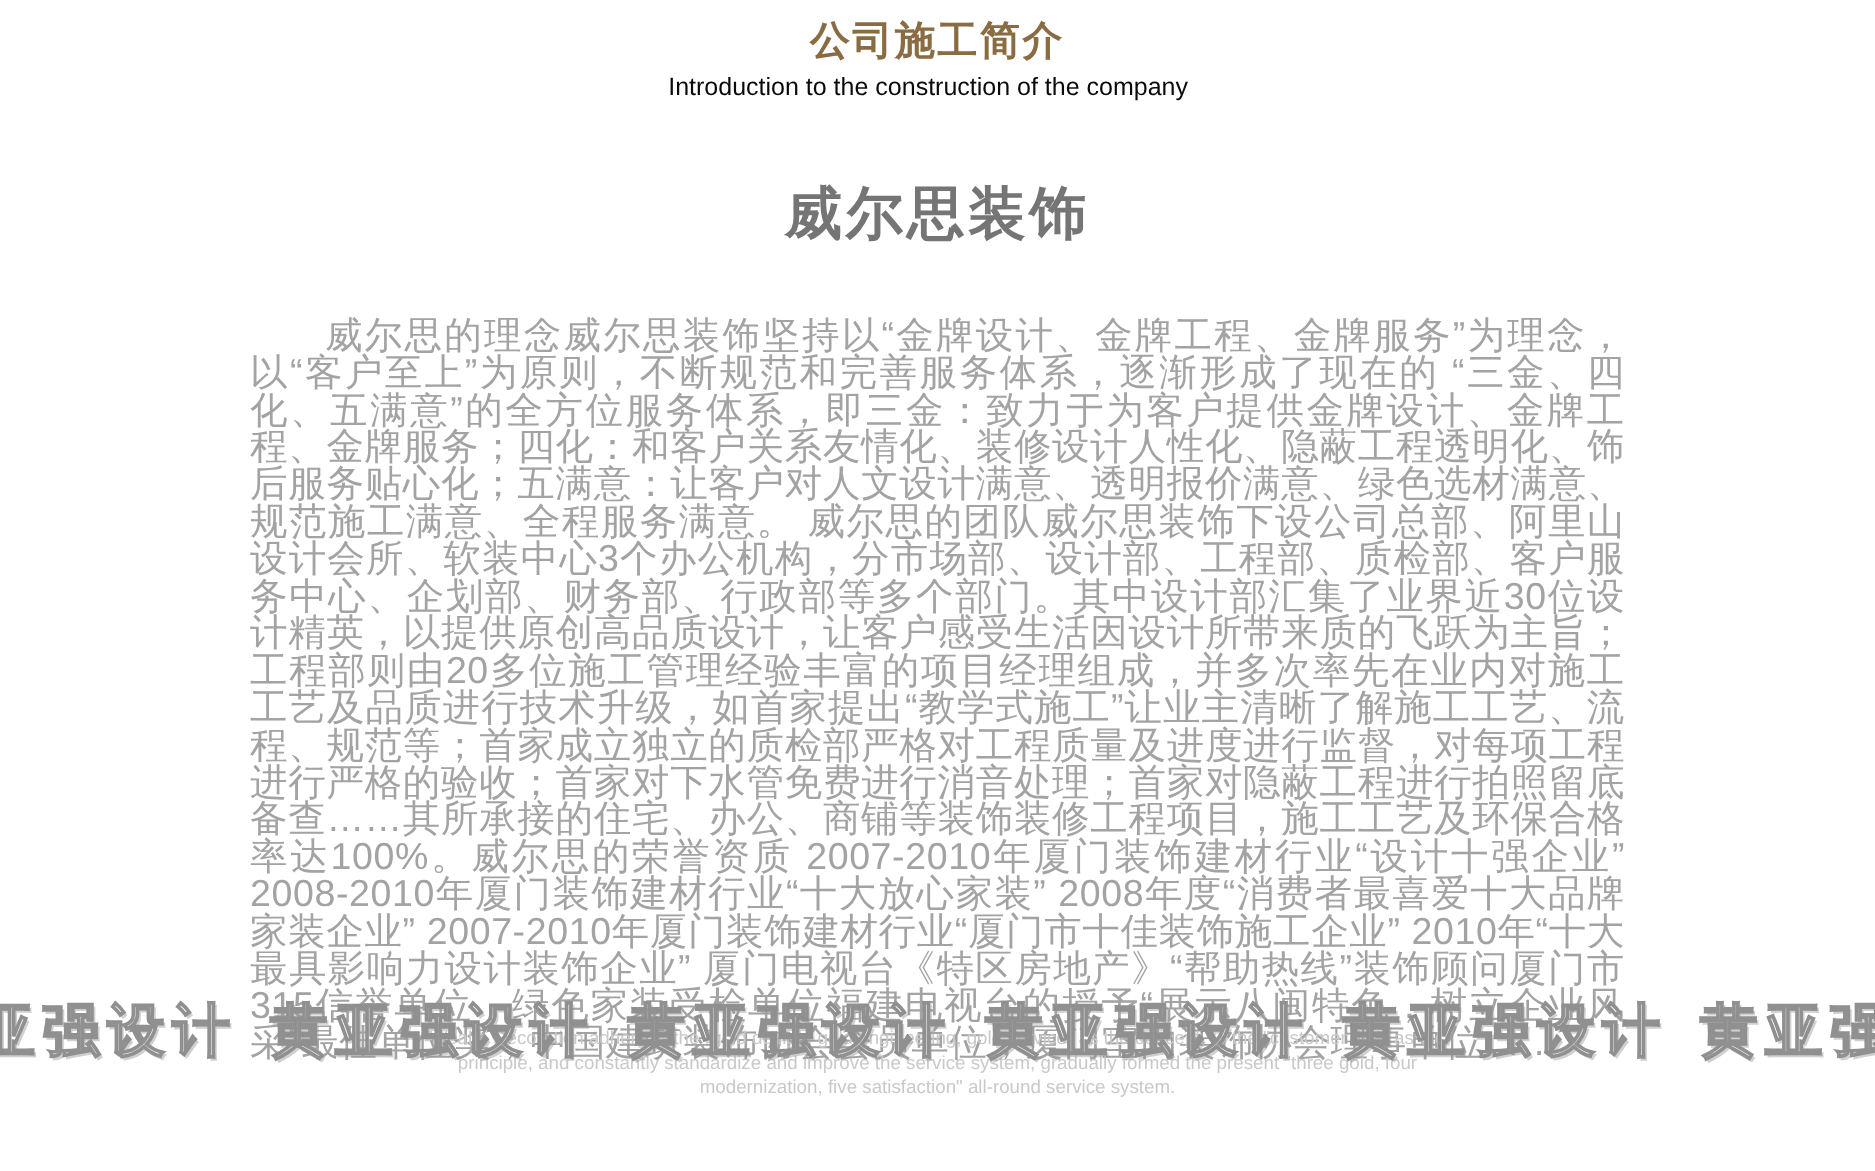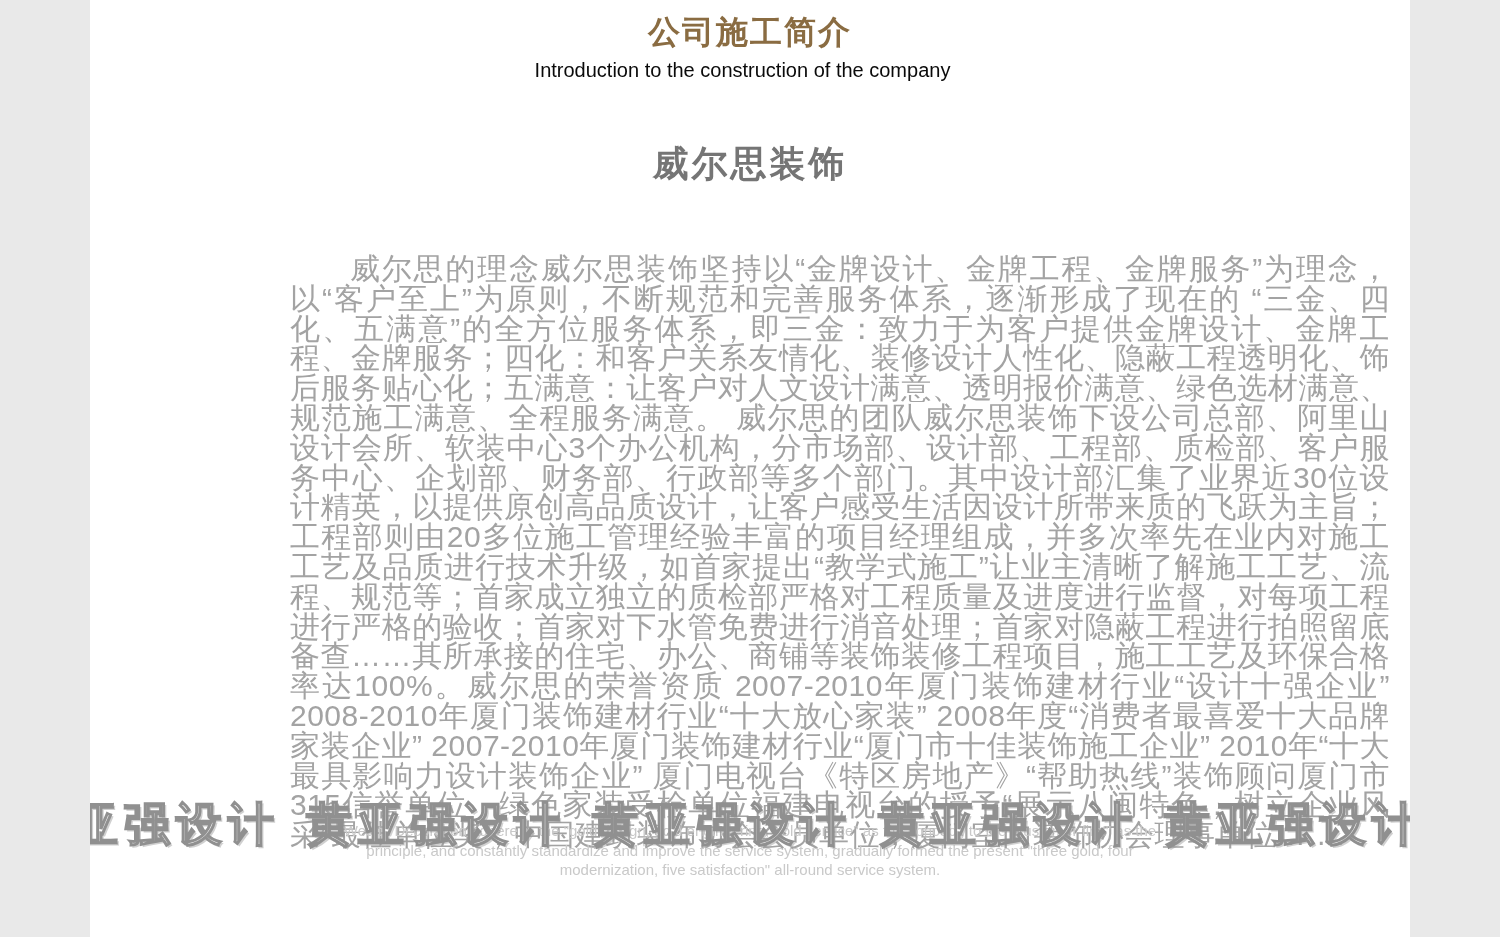--- a/index.html
+++ b/index.html
@@ -9,21 +9,21 @@
     --brand-en:#9b9b9b;
     --body:#a3a3a3;
     --caption:#c9c9c9;
     --watermark-outline:#909090;
     --background:#ffffff;
   }
   *{margin:0;padding:0;box-sizing:border-box;}
   html,body{background:#e9e9e9;}
   .page{
     position:relative;
-    width:1320px;height:937px;
+    width:1500px;height:937px;
     margin:0 auto;
     background:var(--background);
     overflow:hidden;
     font-family:"Liberation Sans","DejaVu Sans",sans-serif;
   }
   .title{
     position:absolute;top:11px;left:0;right:0;
     text-align:center;
     font-family:"Liberation Serif","DejaVu Serif",serif;
     font-size:32px;font-weight:600;
@@ -35,21 +35,21 @@
     text-align:center;
     font-size:20px;font-weight:400;
     color:var(--subtitle);
   }
   .brand{
     position:absolute;top:140px;left:0;right:0;
     text-align:center;
   }
   .brand-cn{
     font-family:Liberation Mono, monospace;
-    font-size:36px;font-weight:600;
+    font-size:46px;font-weight:600;
     letter-spacing:3px;
     color:var(--brand-cn);
   }
   .brand-en{
     margin-top:3px;
     font-size:30px;font-weight:400;
     letter-spacing:2px;
     color:var(--brand-en);
   }
   .body-text{

